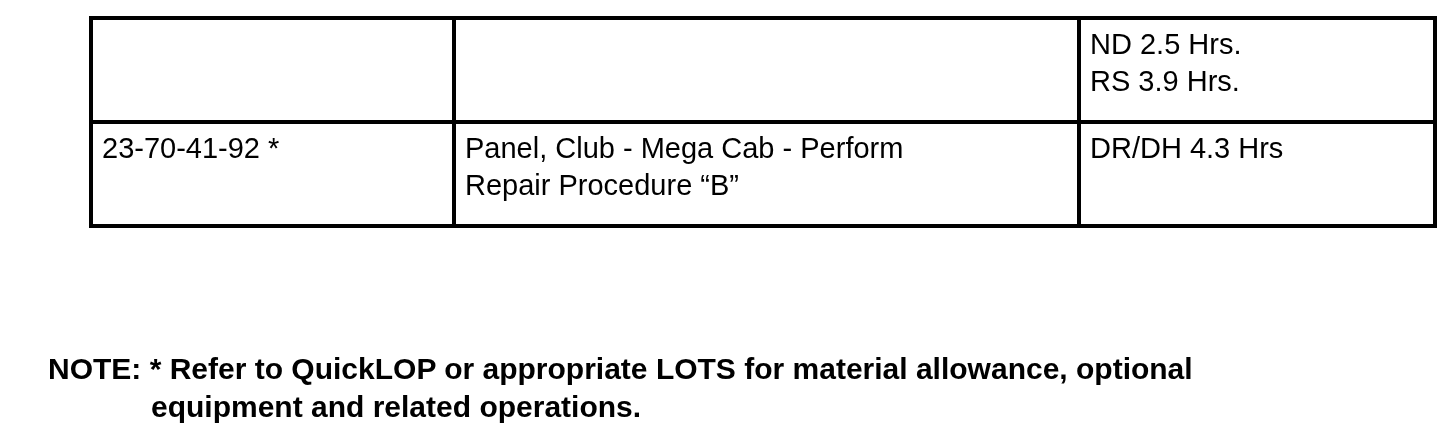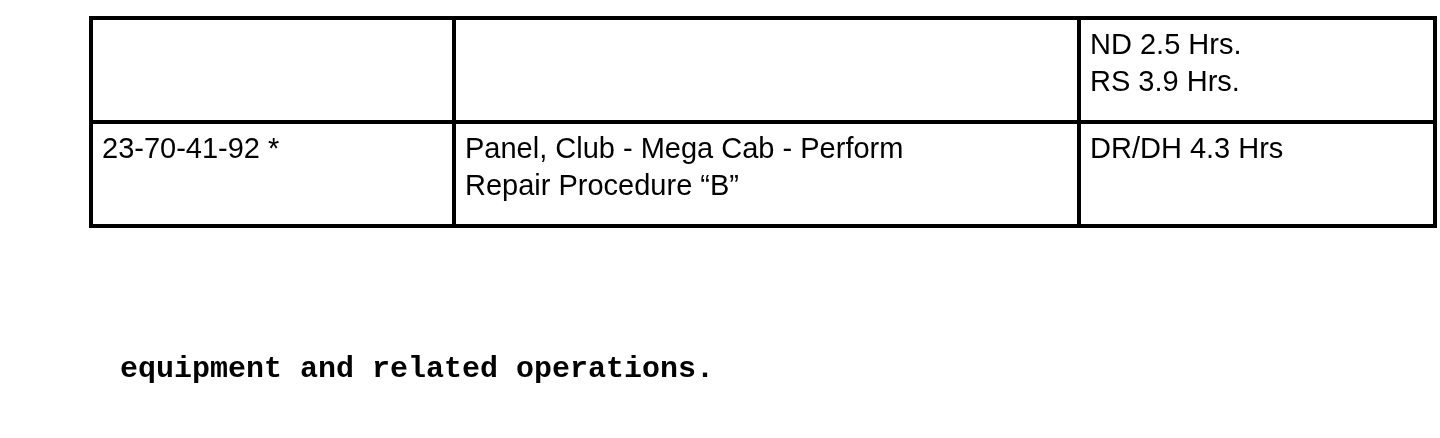--- a/index.html
+++ b/index.html
@@ -37,22 +37,21 @@
   .note {
     position: absolute;
     left: 48px;
     top: 350px;
     font-size: 30px;
     line-height: 38px;
     font-weight: bold;
     white-space: nowrap;
   }
   .note-line2 {
-    margin-left: 72px;
-    font-family: Liberation Mono, monospace;
+    margin-left: 103px;
   }
 </style>
 </head>
 <body>
 
 <table class="labor-table">
   <colgroup>
     <col style="width:363px">
     <col style="width:625px">
     <col style="width:356px">
@@ -67,14 +66,15 @@
     <tr>
       <td>23-70-41-92 *</td>
       <td>Panel, Club - Mega Cab - Perform
 Repair Procedure “B”</td>
       <td>DR/DH 4.3 Hrs</td>
     </tr>
   </tbody>
 </table>
 
 <div class="note">
+  <div class="note-line1">NOTE: * Refer to QuickLOP or appropriate LOTS for material allowance, optional</div>
   <div class="note-line2">equipment and related operations.</div>
 </div>
 
 </body></html>

